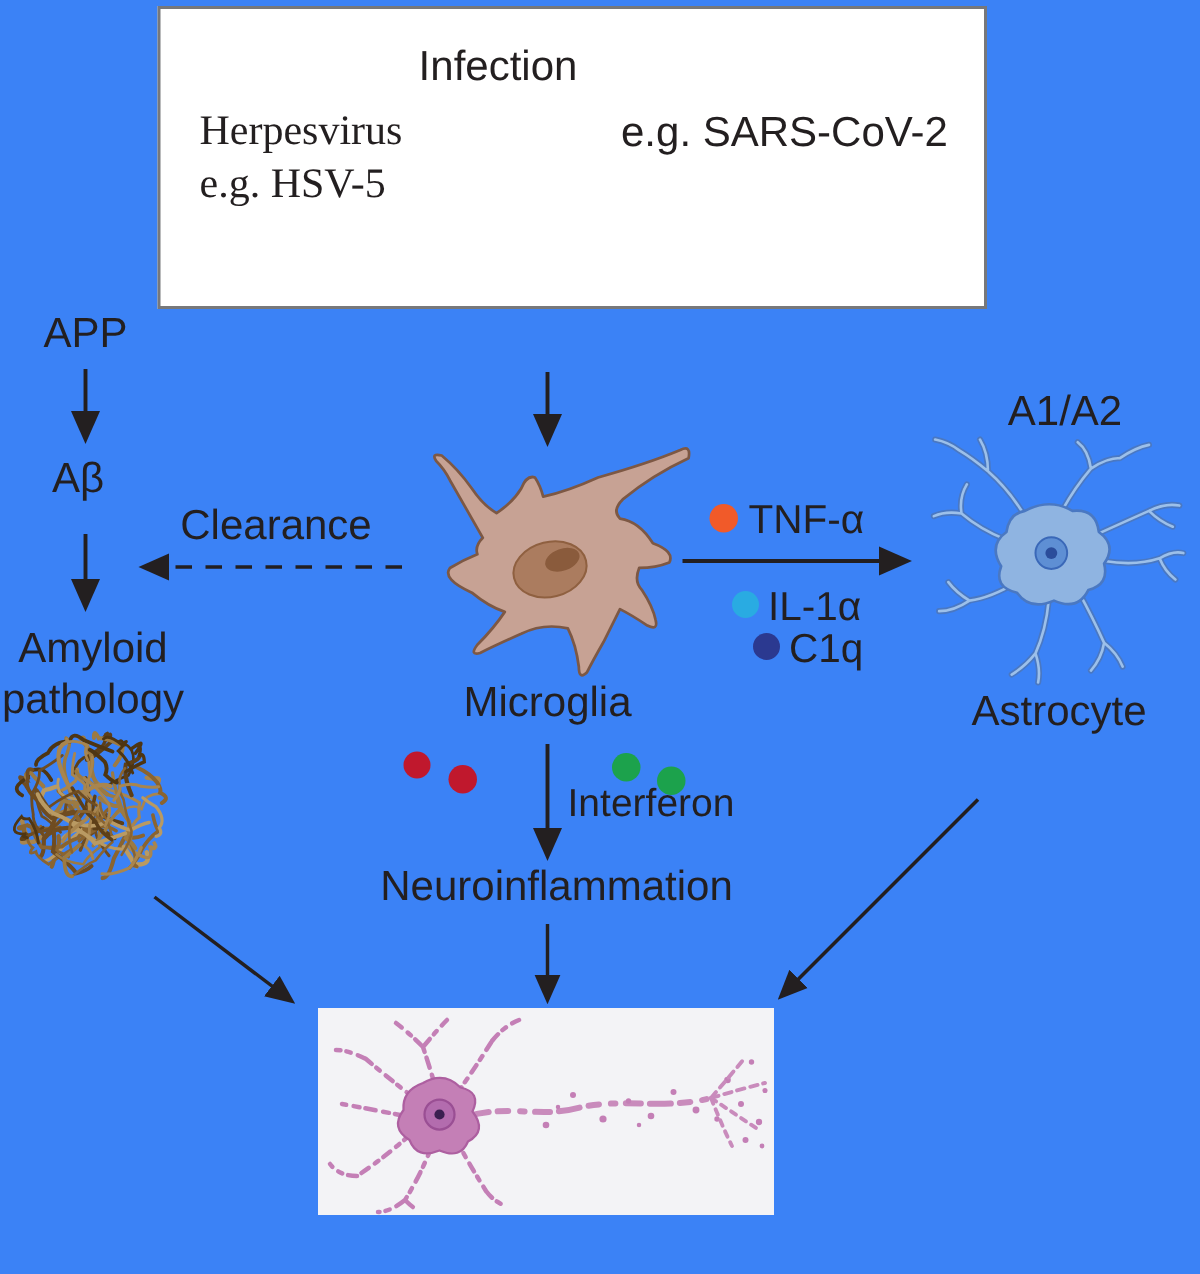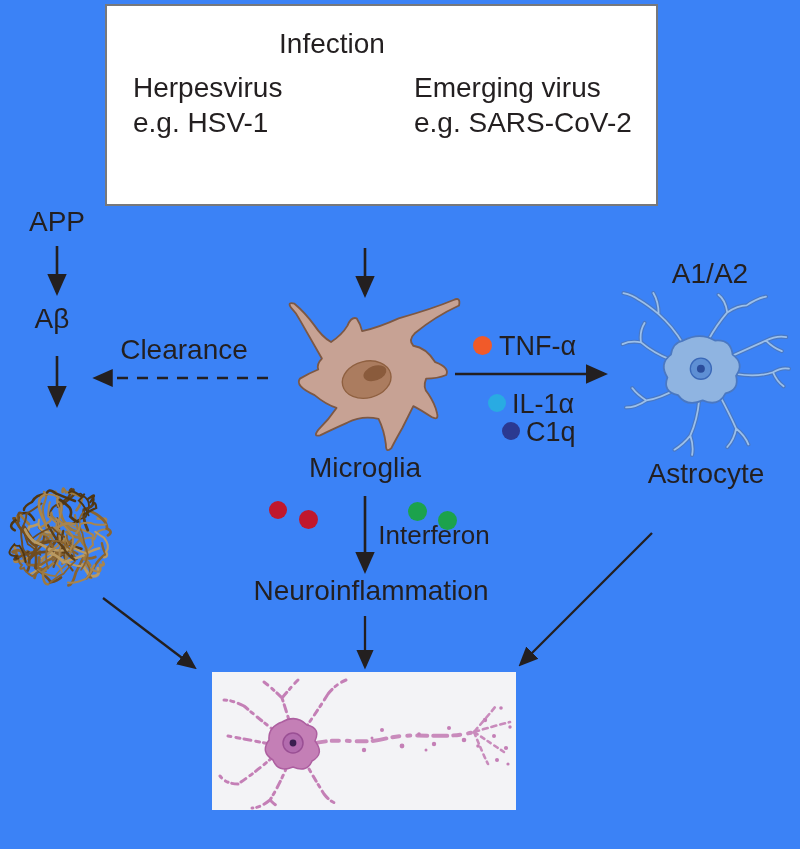--- a/index.html
+++ b/index.html
@@ -61,33 +61,34 @@
       <line x1="455" y1="374" x2="604" y2="374" marker-end="url(#ah)"></line>
       <line x1="365" y1="496" x2="365" y2="570" marker-end="url(#ah)"></line>
       <line x1="365" y1="616" x2="365" y2="666" stroke-width="2.3" marker-end="url(#ah)"></line>
       <line x1="103" y1="598" x2="194" y2="667" stroke-width="2.3" marker-end="url(#ah)"></line>
       <line x1="652" y1="533" x2="521" y2="664" stroke-width="2.3" marker-end="url(#ah)"></line>
     </g>
   </svg>
 
   <div id="infection-box"></div>
   <div class="label centered" style="left:332px;top:27px;">Infection</div>
-  <div class="label" style="left:133px;top:70px;line-height:35px;">
+  <div class="label" style="left:133px;top:70px;line-height:35px;font-family:Liberation Serif, serif;">
     <div>Herpesvirus</div>
-    <div>e.g. HSV-1</div>
+    <div>e.g. HSV-5</div>
   </div>
   <div class="label" style="left:414px;top:70px;line-height:35px;">
-    <div>Emerging virus</div>
     <div>e.g. SARS-CoV-2</div>
   </div>
 
   <div class="label centered" style="left:57px;top:205px;">APP</div>
   <div class="label centered" style="left:52px;top:302px;">Aβ</div>
   <div class="label centered" style="left:184px;top:333px;">Clearance</div>
   <div class="label centered" style="left:62px;top:415px;line-height:34px;">
+    <div>Amyloid</div>
+    <div>pathology</div>
   </div>
 
   <svg id="amyloid-svg" class="abs" style="left:6px;top:487px;" width="110" height="106" viewBox="0 0 110 106">
       <path d="M24.3,49.8 Q13.1,41.2 10.8,36.2 Q2.8,27.9 12.1,32.7 Q9.5,27.2 15.3,26.9" fill="none" stroke="#6f4c21" stroke-width="2.1" stroke-linecap="round"></path>
       <path d="M34.4,67.8 Q26.4,59.3 21.9,57.2 Q17.3,45.7 17.6,38.4" fill="none" stroke="#6f4c21" stroke-width="1.8" stroke-linecap="round"></path>
       <path d="M52.6,10.2 Q52.8,21.3 53.9,28.6 Q60.5,38.4 69.8,40.5" fill="none" stroke="#a8854f" stroke-width="1.7" stroke-linecap="round"></path>
       <path d="M89.4,70.0 Q82.5,72.9 77.6,70.1 Q73.5,78.6 69.9,85.3 Q66.6,98.3 62.4,98.4" fill="none" stroke="#8a6430" stroke-width="2.7" stroke-linecap="round"></path>
       <path d="M22.8,69.9 Q17.2,75.5 13.5,74.0 Q4.7,76.7 11.6,70.1 Q9.2,63.2 8.5,58.8" fill="none" stroke="#a8854f" stroke-width="2.9" stroke-linecap="round"></path>
       <path d="M31.2,37.5 Q26.9,39.3 23.4,39.8 Q20.5,45.4 20.8,49.2 Q26.2,56.9 30.4,61.0" fill="none" stroke="#b99a63" stroke-width="2.9" stroke-linecap="round"></path>
       <path d="M28.2,33.0 Q25.1,27.6 21.9,26.1 Q12.0,25.1 12.8,31.4 Q-0.2,38.2 8.8,43.3" fill="none" stroke="#4e3512" stroke-width="2.5" stroke-linecap="round"></path>

